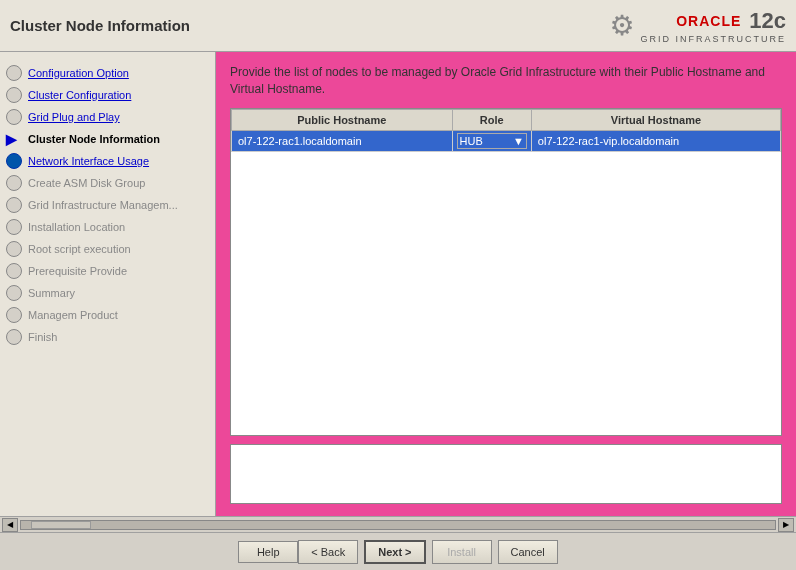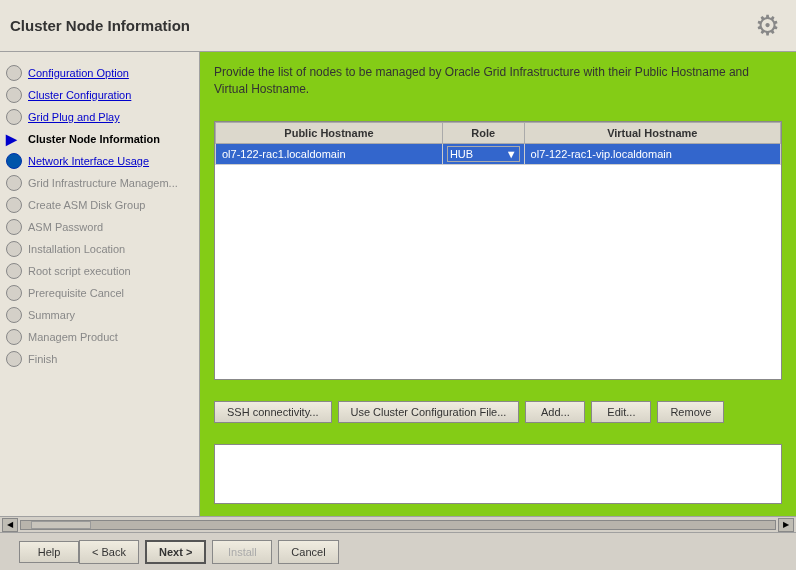--- a/index.html
+++ b/index.html
@@ -64,21 +64,21 @@
 
     
     .main-content {
       display: flex;
       flex: 1;
       overflow: hidden;
     }
 
     
     .sidebar {
-      width: 200px;
+      width: 216px;
       background: #e8e4da;
       border-right: 1px solid #a0a0a0;
       padding: 10px 0;
       overflow-y: auto;
       flex-shrink: 0;
     }
     .sidebar-item {
       display: flex;
       align-items: center;
       padding: 3px 8px 3px 6px;
@@ -125,24 +125,23 @@
       margin-right: 6px;
       color: #0000cc;
       font-size: 14px;
     }
 
     
     .right-panel {
       flex: 1;
       display: flex;
       flex-direction: column;
-      background: #84cc16;
+      background: #ec4899;
       padding: 12px 14px;
       overflow: hidden;
-      gap: 13px;
     }
 
     .panel-description {
       font-size: 12px;
       color: #333;
       margin-bottom: 10px;
       line-height: 1.4;
     }
 
     
@@ -202,21 +201,21 @@
       height: 60px;
       flex-shrink: 0;
     }
 
     
     .bottom-bar {
       background: #d4d0c8;
       border-top: 1px solid #a0a0a0;
       display: flex;
       align-items: center;
-      justify-content: flex-start;
+      justify-content: center;
       padding: 6px 19px;
       height: 38px;
     }
     .bottom-bar-left {
       display: flex;
       gap: 6px;
     }
     .bottom-bar-right {
       display: flex;
       gap: 6px;
@@ -277,20 +276,27 @@
       border: 2px solid #555;
     }
   </style>
 </head>
 <body>
 
 <div class="title-bar">
   <div class="title-bar-left">Cluster Node Information</div>
   <div class="oracle-logo-row">
     <span class="gear-icon">⚙</span>
+    <div class="oracle-logo">
+      <div style="display:flex;align-items:center;">
+        <span class="oracle-text">ORACLE</span>
+        <span class="oracle-version" style="margin-left:8px;">12c</span>
+      </div>
+      <span class="oracle-subtitle">GRID INFRASTRUCTURE</span>
+    </div>
   </div>
 </div>
 
 <div class="main-content">
 
   <div class="sidebar">
 
     <div class="sidebar-item link">
       <span class="sidebar-bullet done-bullet"></span>
       <span>Configuration Option</span>
@@ -311,41 +317,37 @@
       <span>Cluster Node Information</span>
     </div>
 
     <div class="sidebar-item link">
       <span class="sidebar-bullet active-bullet"></span>
       <span>Network Interface Usage</span>
     </div>
 
     <div class="sidebar-item disabled">
       <span class="sidebar-bullet"></span>
+      <span>Create ASM Disk Group</span>
+    </div>
+    <div class="sidebar-item disabled">
+      <span class="sidebar-bullet"></span>
       <span>Grid Infrastructure Managem...</span>
     </div>
     <div class="sidebar-item disabled">
       <span class="sidebar-bullet"></span>
-      <span>Create ASM Disk Group</span>
-    </div>
-    <div class="sidebar-item disabled">
-      <span class="sidebar-bullet"></span>
-      <span>ASM Password</span>
-    </div>
-    <div class="sidebar-item disabled">
-      <span class="sidebar-bullet"></span>
       <span>Installation Location</span>
     </div>
     <div class="sidebar-item disabled">
       <span class="sidebar-bullet"></span>
       <span>Root script execution</span>
     </div>
     <div class="sidebar-item disabled">
       <span class="sidebar-bullet"></span>
-      <span>Prerequisite Cancel</span>
+      <span>Prerequisite Provide</span>
     </div>
     <div class="sidebar-item disabled">
       <span class="sidebar-bullet"></span>
       <span>Summary</span>
     </div>
     <div class="sidebar-item disabled">
       <span class="sidebar-bullet"></span>
       <span>Managem Product</span>
     </div>
     <div class="sidebar-item disabled">
@@ -374,27 +376,20 @@
                   <span>HUB</span>
                   <span>▼</span>
                 </div>
               </td>
               <td>ol7-122-rac1-vip.localdomain</td>
             </tr>
           </tbody>
       </table>
     </div>
 
-    <div class="action-buttons">
-      <button class="ui-btn">SSH connectivity...</button>
-      <button class="ui-btn">Use Cluster Configuration File...</button>
-      <button class="ui-btn">Add...</button>
-      <button class="ui-btn">Edit...</button>
-      <button class="ui-btn">Remove</button>
-    </div>
 
     <div class="lower-panel"></div>
   </div>
 </div>
 
 <div class="scrollbar-area">
   <div class="scroll-btn">◀</div>
   <div class="scroll-track">
     <div class="scroll-thumb"></div>
   </div>

